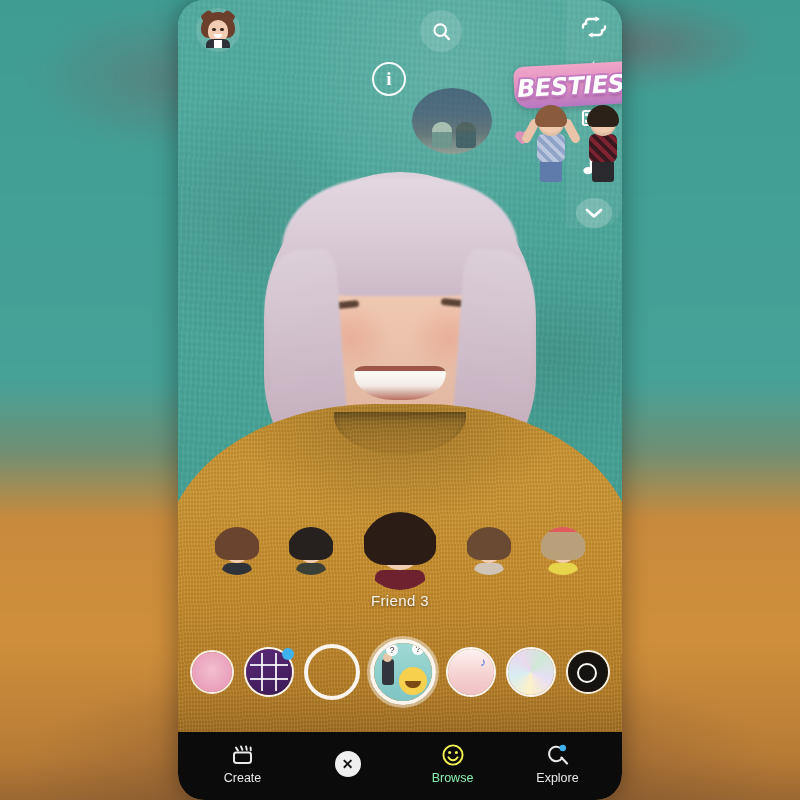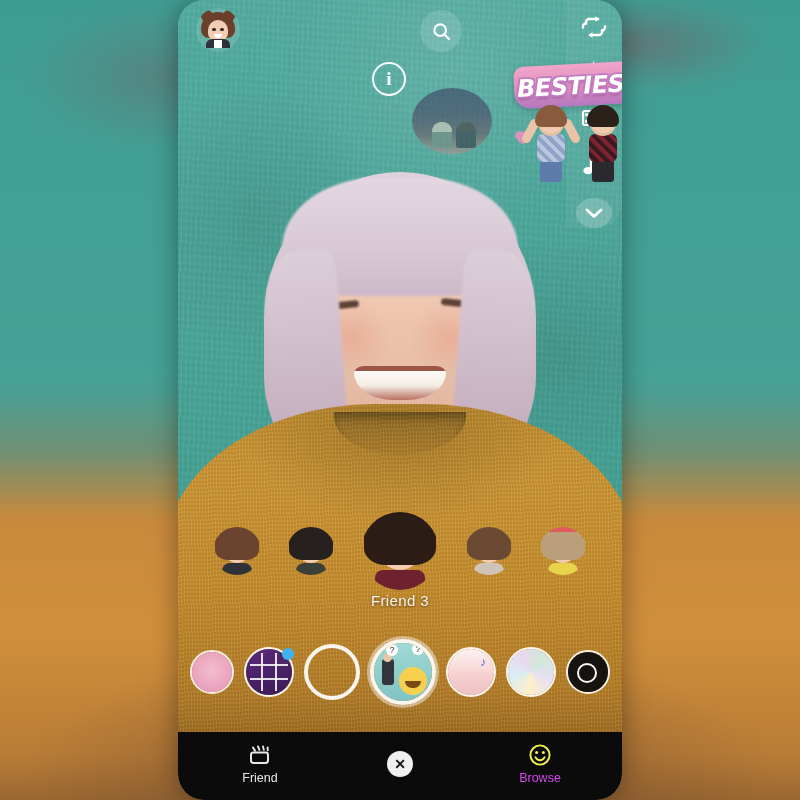--- a/index.html
+++ b/index.html
@@ -375,21 +375,21 @@
     background: #0b0b0c;
     display: flex; align-items: center; justify-content: space-around;
     padding: 0 12px 4px;
     border-radius: 0 0 26px 26px;
   }
   .nav-item {
     display: flex; flex-direction: column; align-items: center; gap: 5px;
     color: #e9e9ea; font-size: 12.5px; position: relative;
     min-width: 62px;
   }
-  .nav-item.active { color: #d946ef; }
+  .nav-item.active { color: #86efac; }
   .nav-ico { height: 24px; display: flex; align-items: center; justify-content: center; }
   .close-btn {
     width: 26px; height: 26px; border-radius: 50%;
     background: #efefef; color: #111;
     display: flex; align-items: center; justify-content: center;
     font-size: 14px; font-weight: 700;
   }
   .nav-label { line-height: 1; }
 </style>
 </head>
@@ -633,21 +633,21 @@
       <div class="nav-item">
         <div class="nav-ico">
           <svg width="24" height="22" viewBox="0 0 24 22">
             <rect x="3" y="8.5" width="17" height="10.5" rx="2.4" fill="none" stroke="#e9e9ea" stroke-width="2"></rect>
             <line x1="5" y1="3.6" x2="7" y2="6.6" stroke="#e9e9ea" stroke-width="1.9" stroke-linecap="round"></line>
             <line x1="10" y1="2.4" x2="11.4" y2="5.8" stroke="#e9e9ea" stroke-width="1.9" stroke-linecap="round"></line>
             <line x1="15" y1="2.4" x2="15.8" y2="5.9" stroke="#e9e9ea" stroke-width="1.9" stroke-linecap="round"></line>
             <line x1="19.6" y1="3.4" x2="19.8" y2="6.4" stroke="#e9e9ea" stroke-width="1.9" stroke-linecap="round"></line>
           </svg>
         </div>
-        <span class="nav-label">Friend</span>
+        <span class="nav-label">Create</span>
       </div>
 
 
       <div class="nav-item">
         <div class="nav-ico">
           <div class="close-btn">
             <span>✕</span>
           </div>
         </div>
       </div>
@@ -657,16 +657,26 @@
           <svg width="24" height="24" viewBox="0 0 24 24">
             <circle cx="12" cy="12" r="9.6" fill="none" stroke="#f3f24f" stroke-width="1.9"></circle>
             <circle cx="8.6" cy="9.6" r="1.5" fill="#f3f24f"></circle>
             <circle cx="15.4" cy="9.6" r="1.5" fill="#f3f24f"></circle>
             <path d="M7.4 14.2c1.4 2.2 3 3.1 4.6 3.1s3.2-.9 4.6-3.1" fill="none" stroke="#f3f24f" stroke-width="1.9" stroke-linecap="round"></path>
           </svg>
         </div>
         <span class="nav-label">Browse</span>
       </div>
 
+      <div class="nav-item">
+        <div class="nav-ico">
+          <svg width="24" height="24" viewBox="0 0 24 24">
+            <path d="M14.6 5.2A7.2 7.2 0 1 0 16.2 15" fill="none" stroke="#e9e9ea" stroke-width="2" stroke-linecap="round"></path>
+            <line x1="15.4" y1="14.6" x2="21" y2="20.4" stroke="#e9e9ea" stroke-width="2.2" stroke-linecap="round"></line>
+            <circle cx="16.8" cy="5" r="3.2" fill="#3fb2f0"></circle>
+          </svg>
+        </div>
+        <span class="nav-label">Explore</span>
+      </div>
 
     </div>
   </div>
 </div>
 
 </body></html>

